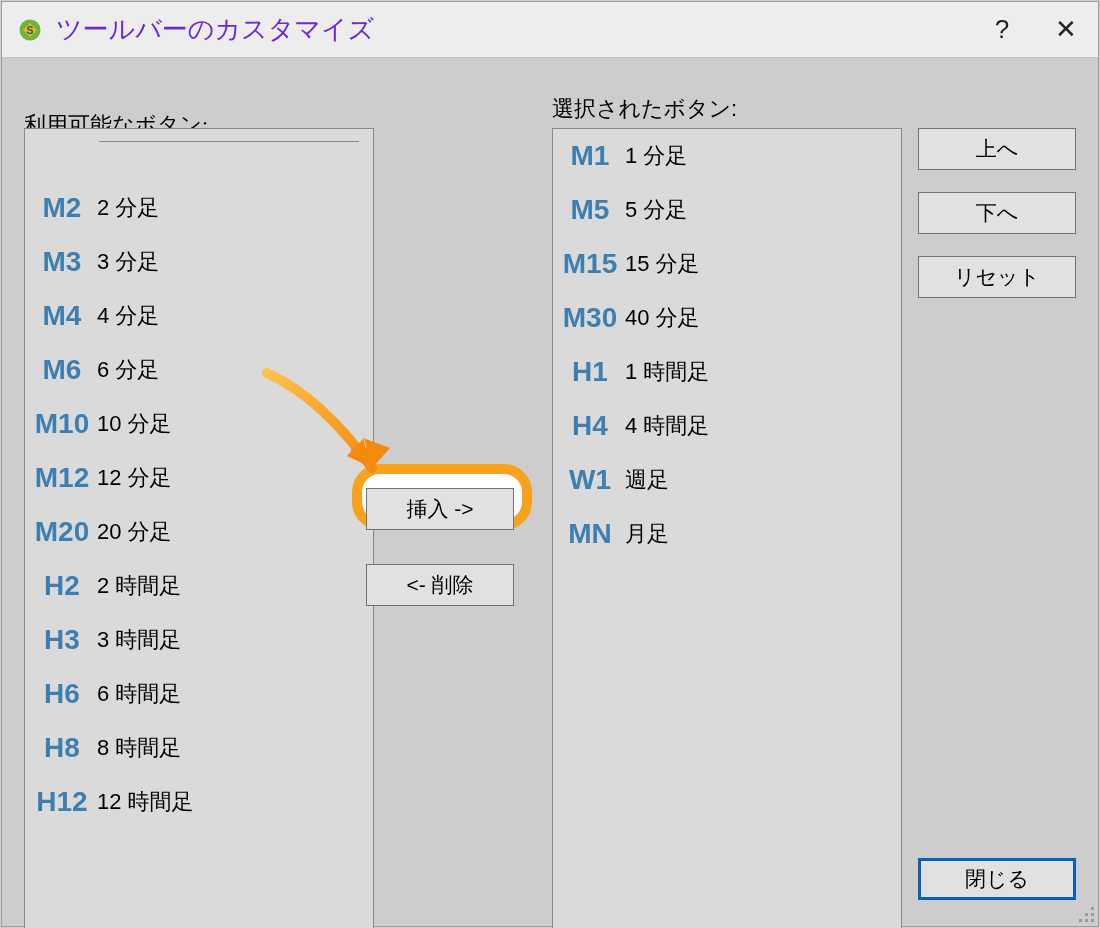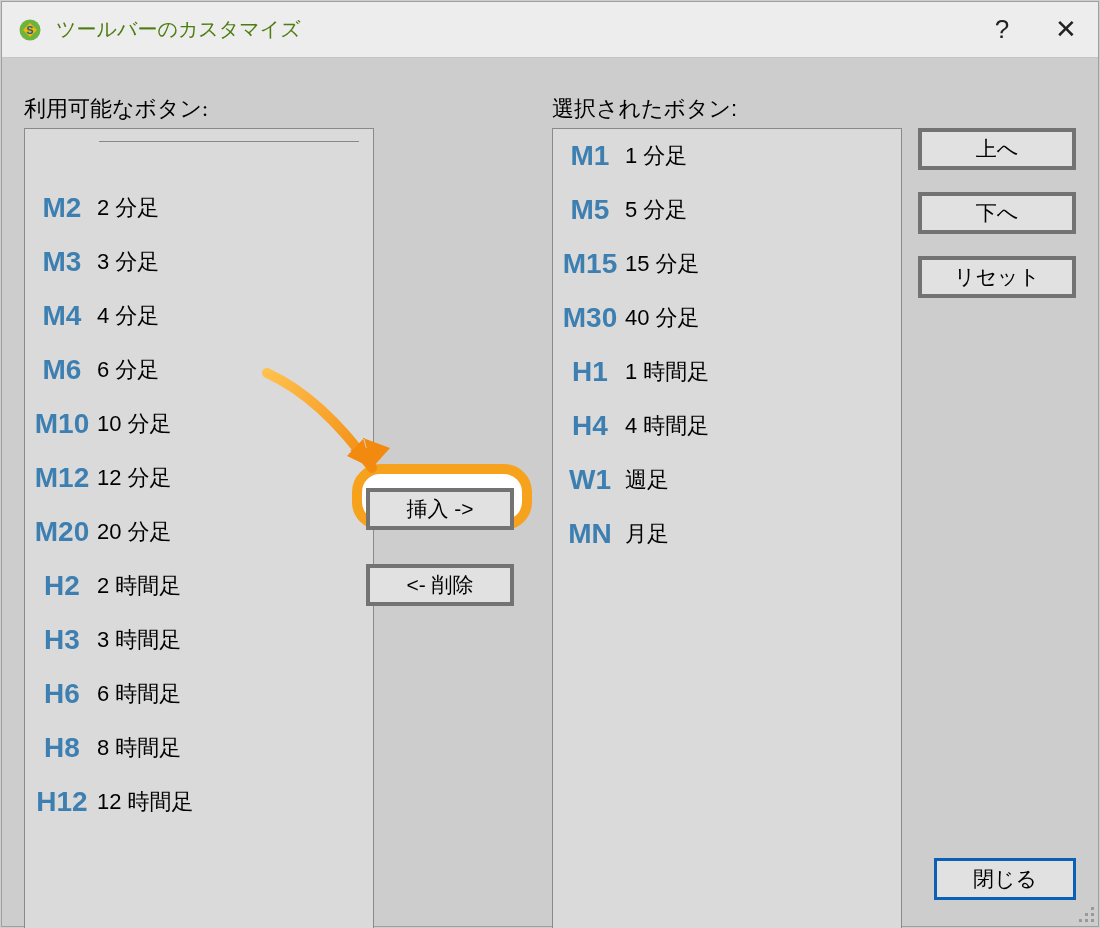--- a/index.html
+++ b/index.html
@@ -26,39 +26,39 @@
       padding-left: 14px;
       position: relative;
       border-bottom: 1px solid #c5c5c5;
     }
     .titlebar .icon {
       width: 28px; height: 28px;
       margin-right: 12px;
       position: relative;
     }
     .titlebar .icon svg { width: 28px; height: 28px; }
-    .titlebar .title { font-size: 20px; color: #4d7c0f; }
+    .titlebar .title { font-size: 26px; color: #6d28d9; }
     .titlebar .ctrls { position: absolute; right: 0; top: 0; height: 100%; display: flex; }
     .titlebar .ctrl {
       width: 64px; height: 100%;
       display: flex; align-items: center; justify-content: center;
       font-size: 26px; color: #222; cursor: pointer;
       font-weight: 400;
     }
     .content {
       position: absolute;
       top: 56px; left: 0; right: 0; bottom: 0;
       padding: 36px 22px 22px 22px;
     }
     .section-label {
       font-size: 22px;
       color: #000;
       margin-bottom: 6px;
     }
-    .label-left { position: absolute; top: 36px; left: 22px; font-family: Liberation Serif, serif; }
+    .label-left { position: absolute; top: 52px; left: 22px; font-family: Liberation Serif, serif; }
     .label-right { position: absolute; top: 36px; left: 550px; }
 
     .listbox {
       position: absolute;
       background: #dadada;
       border: 1px solid #8a8a8a;
       overflow: hidden;
     }
     .listbox.left  { top: 70px; left: 22px;  width: 350px; height: 830px; }
     .listbox.right { top: 70px; left: 550px; width: 350px; height: 830px; }
@@ -101,36 +101,36 @@
       width: 180px; height: 66px;
       border: 10px solid #f6a21d;
       border-radius: 28px;
       background: #fff;
       z-index: 0;
     }
     .btn {
       position: relative;
       width: 148px; height: 42px;
       background: #e1e1e1;
-      border: 4px solid #737373;
+      border: 1px solid #737373;
       display: flex; align-items: center; justify-content: center;
       font-size: 21px; color: #000;
       cursor: pointer;
       z-index: 1;
     }
     .btn + .btn { }
     #btn-insert { margin-top: 0; }
     #btn-remove { margin-top: 34px; }
 
     
     .side-buttons { position: absolute; top: 70px; right: 22px; width: 158px; }
     .side-buttons .btn { width: 158px; height: 42px; margin-bottom: 22px; }
 
     .close-btn-wrap { position: absolute; right: 22px; bottom: 26px; }
-    .btn.close-btn { width: 142px; border: 3px solid #0a5fb6; font-weight: 400; }
+    .btn.close-btn { width: 158px; border: 3px solid #0a5fb6; font-weight: 400; }
 
     
     .grip {
       position: absolute;
       right: 4px; bottom: 4px;
       width: 18px; height: 18px;
       opacity: 0.5;
     }
     .grip div {
       position: absolute;

